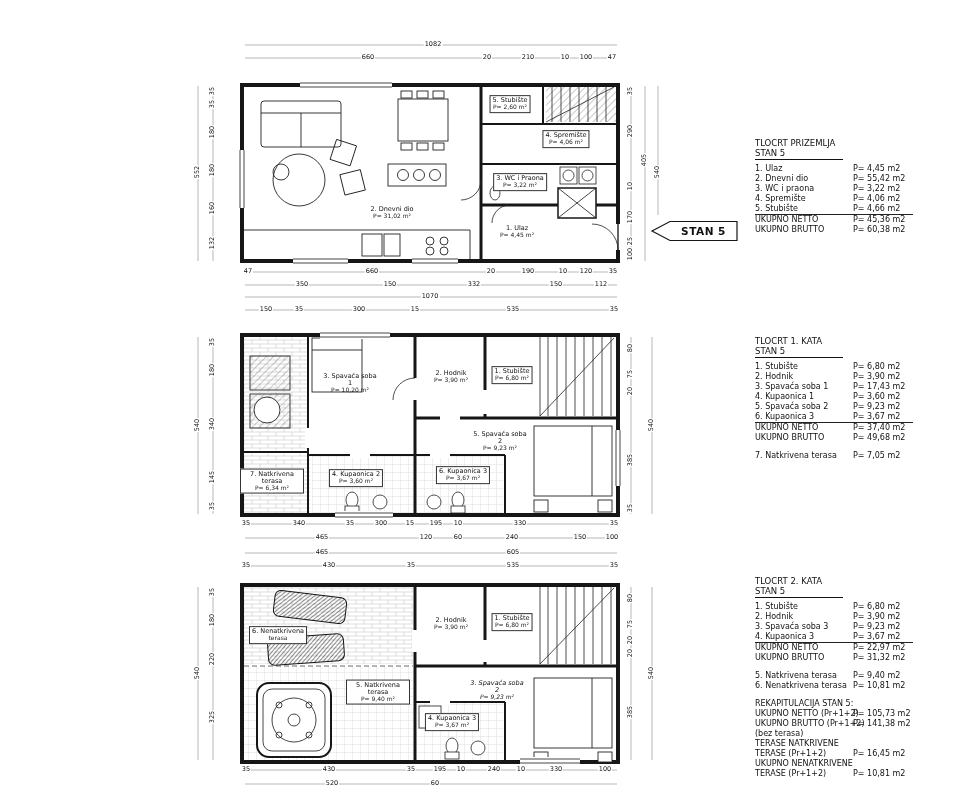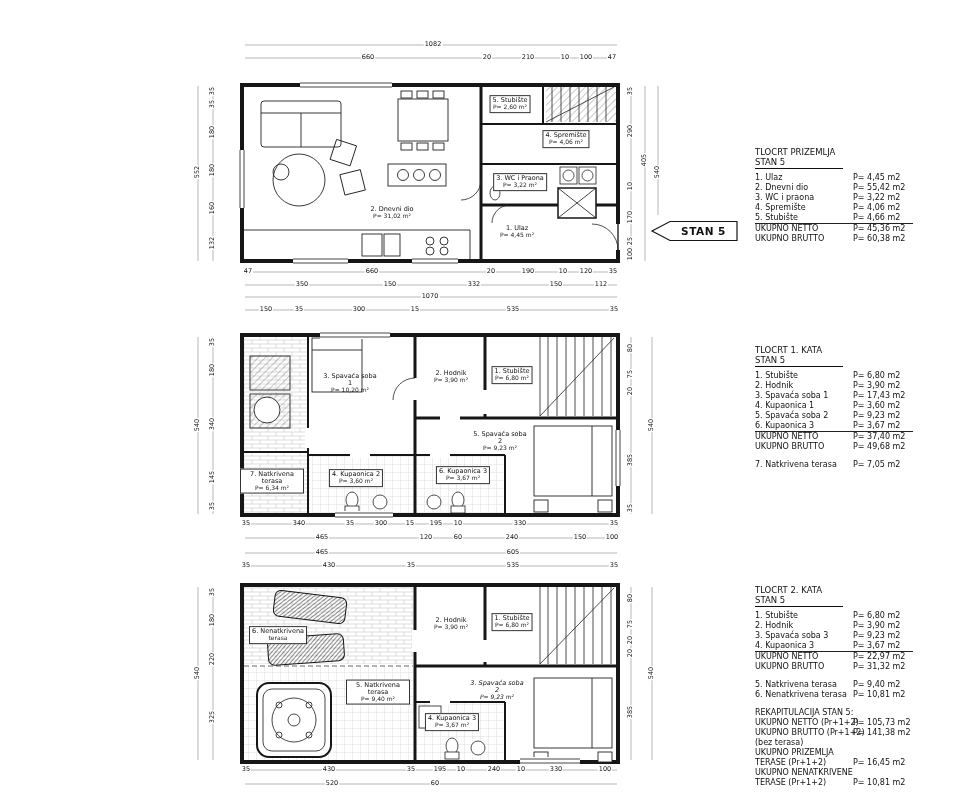--- a/index.html
+++ b/index.html
@@ -7,21 +7,21 @@
        font-family:"DejaVu Sans",sans-serif;color:#111;}
   #canvas{position:absolute;inset:0;background:#fff;}
   svg.linework{position:absolute;left:0;top:0;z-index:1;}
   #label-layer{position:absolute;inset:0;z-index:2;}
   .lbl{position:absolute;transform:translate(-50%,-50%);font-size:6.5px;line-height:1.1;
        color:#111;white-space:nowrap;background:#fff;padding:0 1px;text-align:center;}
   .lbl.rot{transform:translate(-50%,-50%) rotate(-90deg);}
   .lbl.room{font-size:6.5px;white-space:normal;width:max-content;max-width:58px;background:transparent;}
   .lbl.room.boxed{background:#fff;border:0.7px solid #333;padding:1px 2px;}
   .lbl-area{font-size:6px;color:#1a1a1a;}
-  .legend{position:absolute;width:158px;font-size:8px;z-index:3;margin-top:9px;}
+  .legend{position:absolute;width:158px;font-size:8px;z-index:3;}
   .lg-title{font-size:8.5px;line-height:1.2;}
   .lg-sub{font-size:8.5px;display:inline-block;min-width:88px;border-bottom:1px solid #111;
           padding-bottom:1px;margin-bottom:4px;}
   .lg-row{display:flex;line-height:1.25;}
   .lg-n{width:98px;flex:none;white-space:nowrap;}
   .lg-v{flex:1;white-space:nowrap;}
   .lg-u{border-bottom:0.8px solid #222;}
   .lg-gap{margin-top:8px;}
   .stan5{position:absolute;left:670px;top:222px;width:67px;height:18px;z-index:3;
          display:flex;align-items:center;justify-content:center;
@@ -574,21 +574,21 @@
         </div>
         <div class="lg-row">
           <span class="lg-n">UKUPNO BRUTTO (Pr+1+2)</span>
           <span class="lg-v">P= 141,38 m2</span>
         </div>
         <div class="lg-row">
           <span class="lg-n">(bez terasa)</span>
           <span class="lg-v"></span>
         </div>
         <div class="lg-row">
-          <span class="lg-n">UKUPNO PRIZEMLJA</span>
+          <span class="lg-n">TERASE NATKRIVENE</span>
           <span class="lg-v"></span>
         </div>
         <div class="lg-row">
           <span class="lg-n">TERASE (Pr+1+2)</span>
           <span class="lg-v">P= 16,45 m2</span>
         </div>
         <div class="lg-row">
           <span class="lg-n">UKUPNO NENATKRIVENE</span>
           <span class="lg-v"></span>
         </div>

